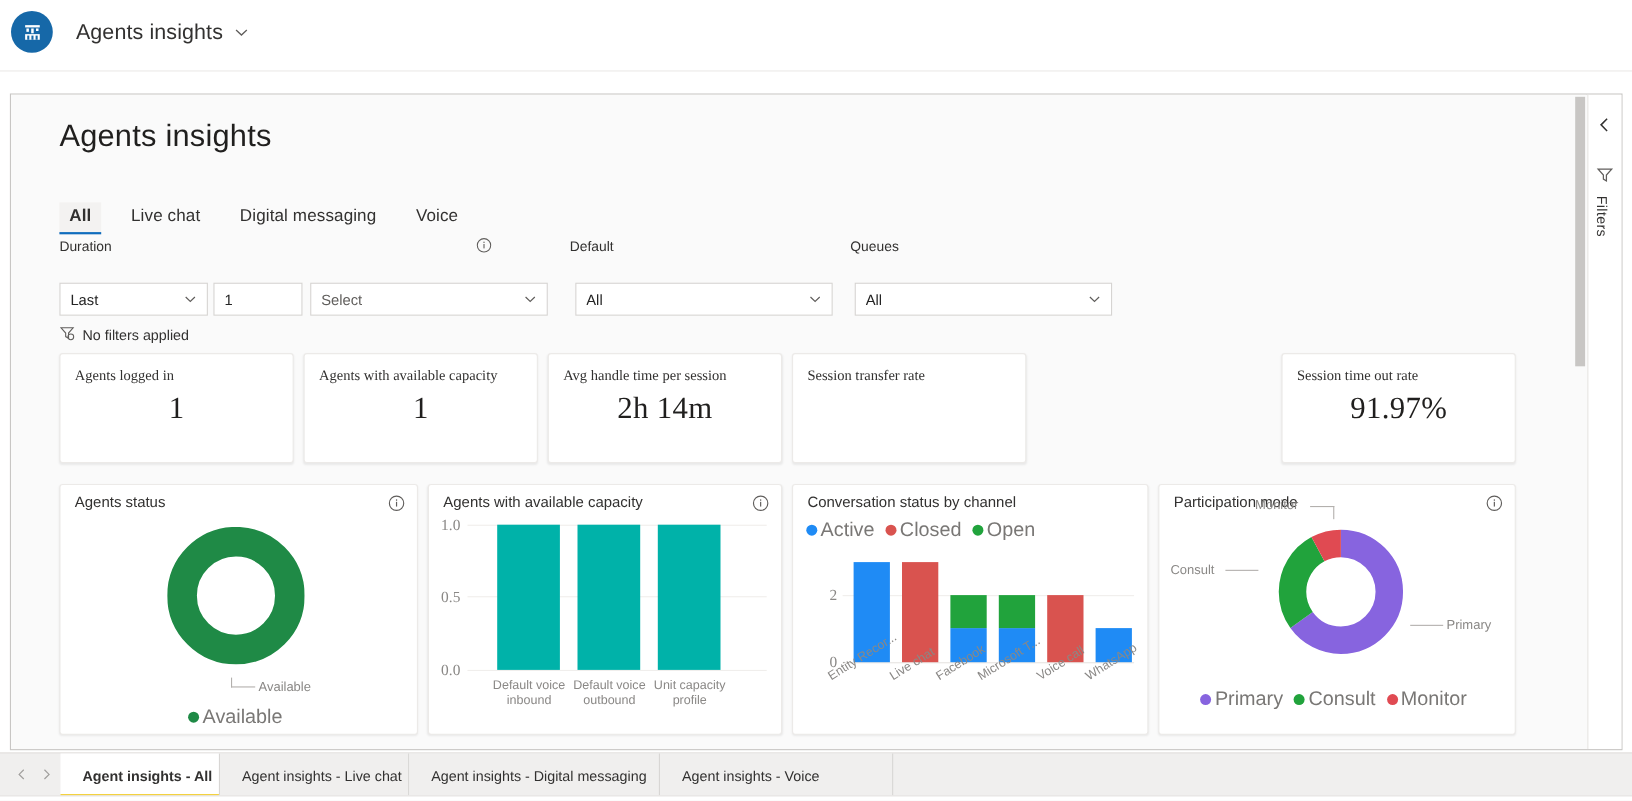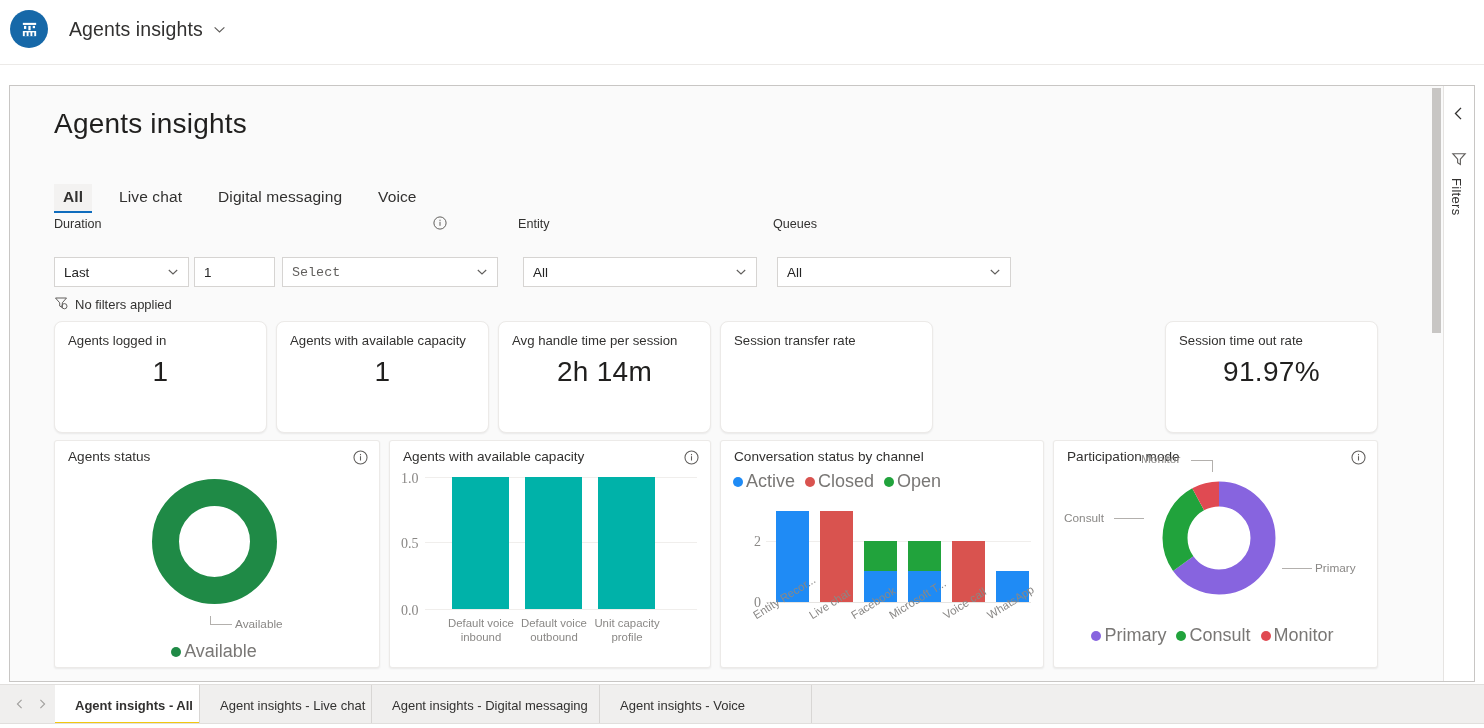--- a/index.html
+++ b/index.html
@@ -71,23 +71,24 @@
   .info-circle { position:absolute; width:14px; height:14px; }
 
   .nofilters {
     position:absolute; left:52px; top:297px; display:flex; align-items:center;
     font-size:13px; color:#323130;
   }
   .nofilters svg { margin-right:7px; }
 
   
   .kpi {
-    position:absolute; top:322px; height:112px; background:#fff;
-    border:1px solid #eceae8; border-radius:8px;
+    position:absolute; top:322px; height:100px; background:#fff;
+    border:1px solid #eceae8; border-radius:3px;
     box-shadow:0 1px 2px rgba(0,0,0,.07);
+    font-family:Liberation Serif, serif;
   }
   .kpi-title { position:absolute; left:13px; top:11px; font-size:13.2px; color:#323130; white-space:nowrap;}
   .kpi-value {
     position:absolute; left:0; right:0; top:34px; text-align:center;
     font-size:28px; color:#201f1e; font-weight:400; letter-spacing:.3px;
   }
 
   
   .card {
     position:absolute; top:441px; height:228px; background:#fff;
@@ -191,36 +192,36 @@
 
       <div class="filter-labels">
         <div class="flabel" style="left:44px; top:0;">Duration</div>
         <span class="info-circle" style="left:423px; top:-1px;">
           <svg width="14" height="14" viewBox="0 0 14 14">
               <circle cx="7" cy="7" r="6.1" fill="none" stroke="#605e5c" stroke-width="1"></circle>
               <rect x="6.5" y="5.8" width="1" height="4" fill="#605e5c"></rect>
               <rect x="6.5" y="3.7" width="1" height="1.2" fill="#605e5c"></rect>
             </svg>
         </span>
-        <div class="flabel" style="left:508px; top:0;">Entity</div>
+        <div class="flabel" style="left:508px; top:0;">Default</div>
         <div class="flabel" style="left:763px; top:0;">Queues</div>
       </div>
 
       <div class="fctl" style="left:44px; top:171px; width:135px;">
         <span class="val">Last</span>
         <span class="chev">
           <svg width="12" height="12" viewBox="0 0 12 12">
               <path d="M1.8 4 L6 8 L10.2 4" fill="none" stroke="#605e5c" stroke-width="1.1"></path>
             </svg>
         </span>
       </div>
       <div class="fctl" style="left:184px; top:171px; width:81px;">
         <span class="val">1</span>
       </div>
-      <div class="fctl" style="left:272px; top:171px; width:216px; color:#605e5c;font-family:Liberation Mono, monospace;">
+      <div class="fctl" style="left:272px; top:171px; width:216px; color:#605e5c;">
         <span class="val">Select</span>
         <span class="chev">
           <svg width="12" height="12" viewBox="0 0 12 12">
               <path d="M1.8 4 L6 8 L10.2 4" fill="none" stroke="#605e5c" stroke-width="1.1"></path>
             </svg>
         </span>
       </div>
       <div class="fctl" style="left:513px; top:171px; width:234px;">
         <span class="val">All</span>
         <span class="chev">

